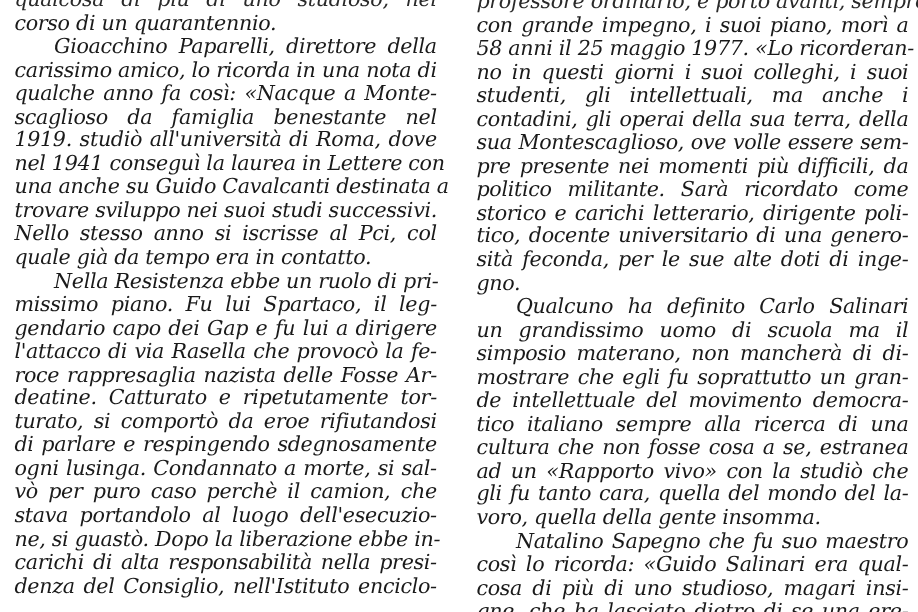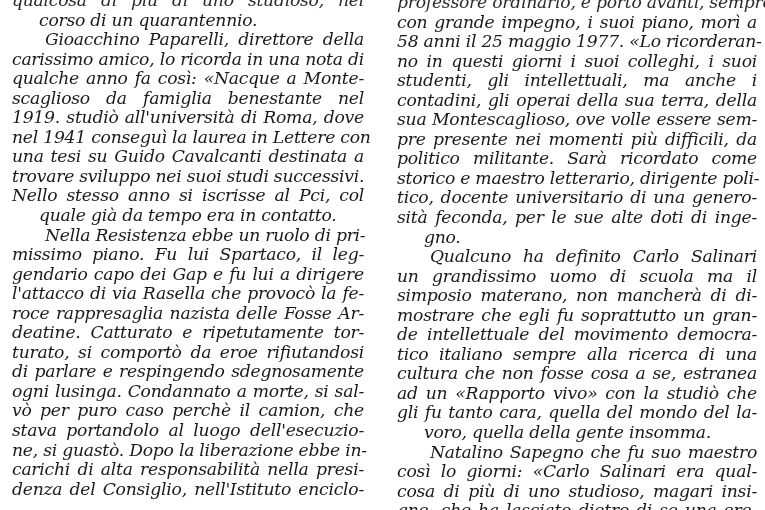--- a/index.html
+++ b/index.html
@@ -22,38 +22,38 @@
   .col.left { left: 12px; width: 352px; }
   .col.right { left: 397px; width: 360px; top: -7px; }
   .line {
     display: block;
     white-space: nowrap;
     text-align: justify;
     text-align-last: justify;
     height: 19.55px;
     overflow: visible;
   }
-  .line.last { text-align-last: left; margin-left: 27px; }
+  .line.last { text-align-last: left; }
   .line.indent { padding-left: 33px; }
   .partial { color: #2a2a2a; }
 </style>
 </head>
 <body>
 
 <div class="page">
   <div class="col left" id="col-left">
       <span class="line partial">qualcosa di più di uno studioso, nel</span>
       <span class="line last">corso di un quarantennio.</span>
       <span class="line indent">Gioacchino Paparelli, direttore della</span>
       <span class="line">carissimo amico, lo ricorda in una nota di</span>
       <span class="line">qualche anno fa così: «Nacque a Monte-</span>
       <span class="line">scaglioso da famiglia benestante nel</span>
       <span class="line">1919. studiò all'università di Roma, dove</span>
       <span class="line">nel 1941 conseguì la laurea in Lettere con</span>
-      <span class="line">una tesi su Guido Cavalcanti destinata a</span>
+      <span class="line">una anche su Guido Cavalcanti destinata a</span>
       <span class="line">trovare sviluppo nei suoi studi successivi.</span>
       <span class="line">Nello stesso anno si iscrisse al Pci, col</span>
       <span class="line last">quale già da tempo era in contatto.</span>
       <span class="line indent">Nella Resistenza ebbe un ruolo di pri-</span>
       <span class="line">missimo piano. Fu lui Spartaco, il leg-</span>
       <span class="line">gendario capo dei Gap e fu lui a dirigere</span>
       <span class="line">l'attacco di via Rasella che provocò la fe-</span>
       <span class="line">roce rappresaglia nazista delle Fosse Ar-</span>
       <span class="line">deatine. Catturato e ripetutamente tor-</span>
       <span class="line">turato, si comportò da eroe rifiutandosi</span>
@@ -68,32 +68,32 @@
   <div class="col right" id="col-right">
       <span class="line partial">professore ordinario, e portò avanti, sempre</span>
       <span class="line">con grande impegno, i suoi piano, morì a</span>
       <span class="line">58 anni il 25 maggio 1977. «Lo ricorderan-</span>
       <span class="line">no in questi giorni i suoi colleghi, i suoi</span>
       <span class="line">studenti, gli intellettuali, ma anche i</span>
       <span class="line">contadini, gli operai della sua terra, della</span>
       <span class="line">sua Montescaglioso, ove volle essere sem-</span>
       <span class="line">pre presente nei momenti più difficili, da</span>
       <span class="line">politico militante. Sarà ricordato come</span>
-      <span class="line">storico e maestro letterario, dirigente poli-</span>
+      <span class="line">storico e carichi letterario, dirigente poli-</span>
       <span class="line">tico, docente universitario di una genero-</span>
       <span class="line">sità feconda, per le sue alte doti di inge-</span>
       <span class="line last">gno.</span>
       <span class="line indent">Qualcuno ha definito Carlo Salinari</span>
       <span class="line">un grandissimo uomo di scuola ma il</span>
       <span class="line">simposio materano, non mancherà di di-</span>
       <span class="line">mostrare che egli fu soprattutto un gran-</span>
       <span class="line">de intellettuale del movimento democra-</span>
       <span class="line">tico italiano sempre alla ricerca di una</span>
       <span class="line">cultura che non fosse cosa a se, estranea</span>
       <span class="line">ad un «Rapporto vivo» con la studiò che</span>
       <span class="line">gli fu tanto cara, quella del mondo del la-</span>
       <span class="line last">voro, quella della gente insomma.</span>
       <span class="line indent">Natalino Sapegno che fu suo maestro</span>
-      <span class="line">così lo giorni: «Carlo Salinari era qual-</span>
+      <span class="line">così lo ricorda: «Guido Salinari era qual-</span>
       <span class="line">cosa di più di uno studioso, magari insi-</span>
       <span class="line">gne, che ha lasciato dietro di se una ere-</span>
     </div>
 </div>
 
 </body></html>

